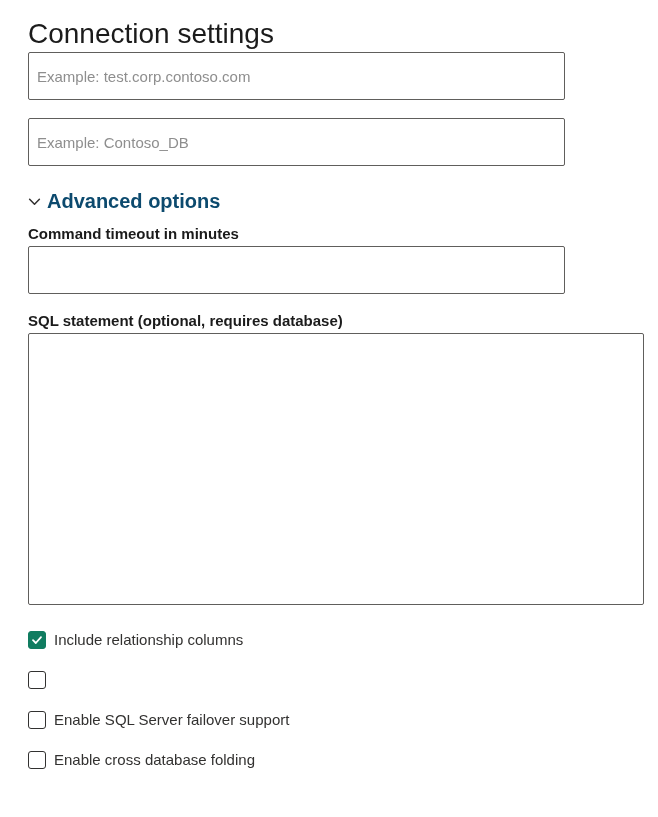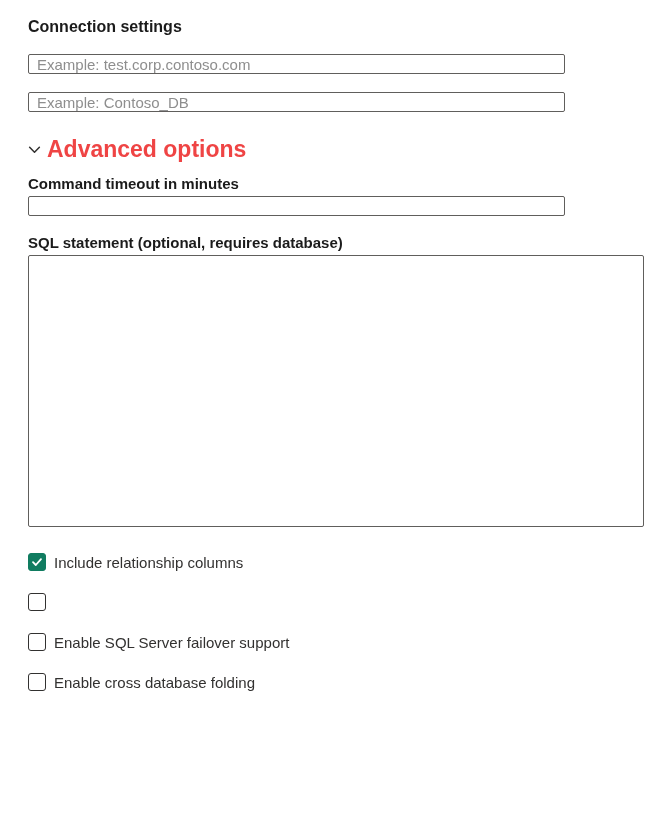--- a/index.html
+++ b/index.html
@@ -8,24 +8,24 @@
       padding: 0;
     }
     body {
       font-family: "Segoe UI", -apple-system, BlinkMacSystemFont, sans-serif;
       background: #ffffff;
       padding: 18px 28px;
       width: 658px;
       color: #323130;
     }
     .heading {
-      font-size: 16px;
-      font-weight: 700;
+      font-size: 28px;
+      font-weight: 400;
       color: #1b1b1b;
-      margin-bottom: 18px;
+      margin-bottom: 2px;
     }
     .field {
       margin-bottom: 18px;
     }
     .field-label-row {
       display: flex;
       align-items: center;
       gap: 4px;
       margin-bottom: 4px;
     }
@@ -50,21 +50,21 @@
       justify-content: center;
       font-size: 9px;
       font-style: italic;
       font-family: Georgia, serif;
       color: #323130;
       margin-left: 8px;
       line-height: 1;
     }
     .text-input {
       width: 537px;
-      height: 20px;
+      height: 48px;
       border: 1px solid #605e5c;
       border-radius: 2px;
       padding: 6px 8px;
       font-size: 15px;
       font-family: inherit;
       color: #b91c1c;
       outline: none;
     }
     .text-input::placeholder {
       color: #8e8e8e;
@@ -78,42 +78,41 @@
       cursor: pointer;
     }
     .chevron {
       display: inline-flex;
     }
     .chevron svg {
       width: 13px;
       height: 13px;
     }
     .adv-title {
-      font-size: 23px;
+      font-size: 20px;
       font-weight: 600;
-      color: #ef4444;
+      color: #0c4a6e;
     }
     .textarea-input {
       width: 616px;
       height: 272px;
       border: 1px solid #605e5c;
       border-radius: 2px;
       padding: 6px 8px;
       font-size: 15px;
       font-family: inherit;
       color: #323130;
       outline: none;
       resize: none;
     }
     .checkbox-group {
       margin-top: 22px;
     }
     .checkbox-row {
       display: flex;
-      align-items: center;
       gap: 8px;
       margin-bottom: 22px;
       cursor: pointer;
     }
     .checkbox-row:last-child {
       margin-bottom: 17px;
     }
     .checkbox-box {
       width: 18px;
       height: 18px;

